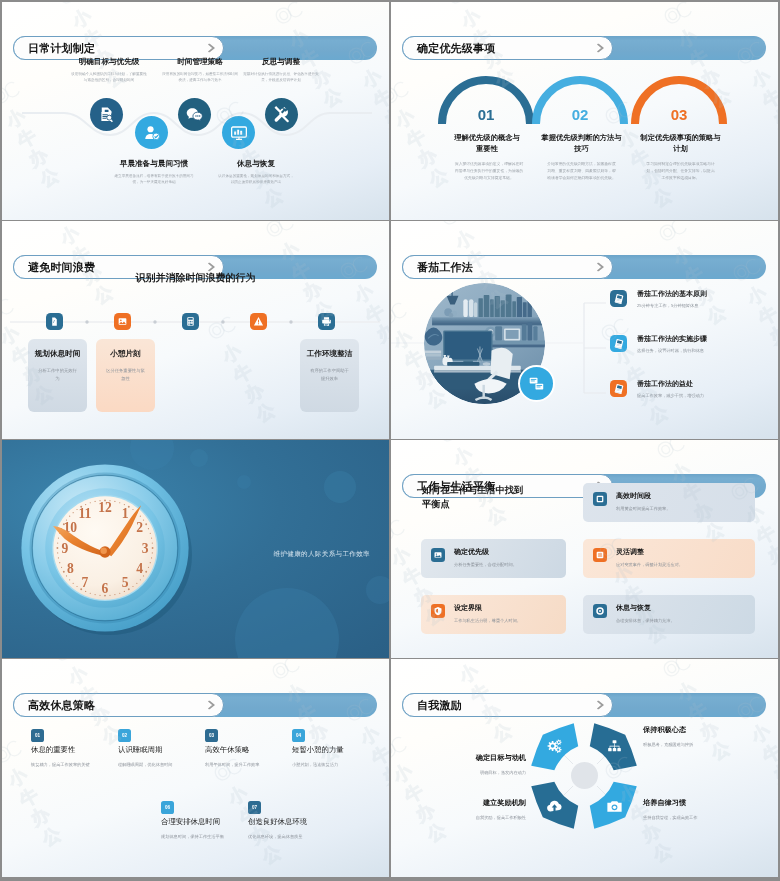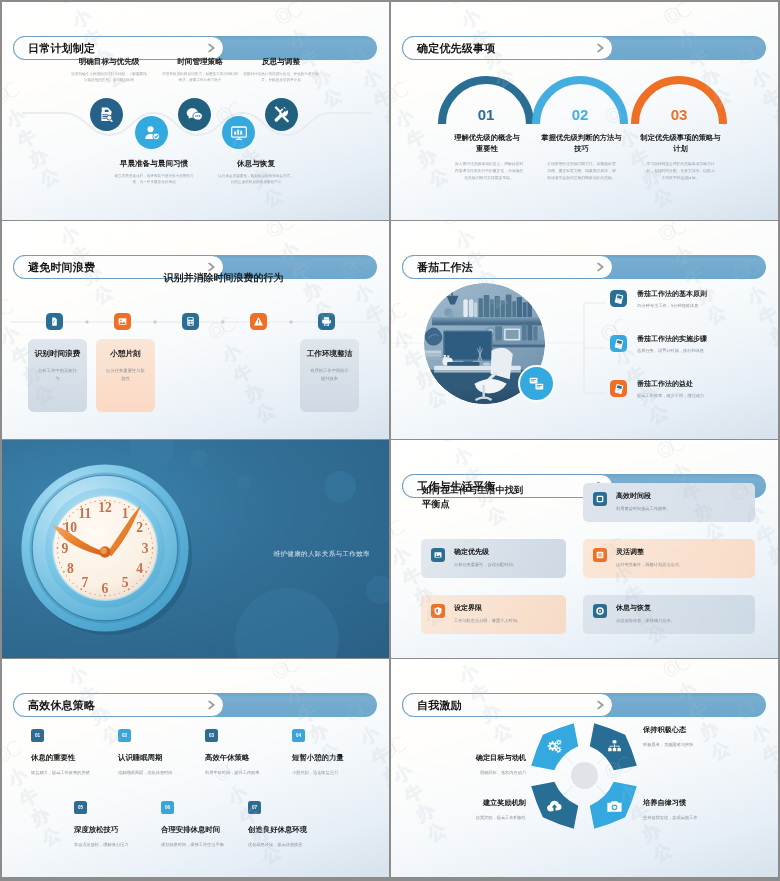--- a/index.html
+++ b/index.html
@@ -42,21 +42,21 @@
 .s2-n2{left:159px;top:104px;color:#45aee0;}
 .s2-n3{left:258px;top:104px;color:#ef7024;}
 .s2-blk{position:absolute;text-align:center;}
 .s2-h{font-size:7.3px;font-weight:bold;color:#1a1a1a;line-height:1.5;}
 .s2-d{font-size:3.8px;color:#9aa0a7;line-height:1.85;margin-top:6px;width:72px;margin:6px auto 0;}
 .s2-b1{left:62px;top:131px;width:68px;}
 .s2-b2{left:150px;top:131px;width:81px;}
 .s2-b3{left:249px;top:131px;width:81px;}
 
 
-.s3-sub{position:absolute;left:0;top:50px;width:387px;text-align:center;font-size:10px;font-weight:bold;color:#1d1d1d;margin-left:28px;}
+.s3-sub{position:absolute;left:0;top:50px;width:387px;text-align:center;font-size:10px;font-weight:bold;color:#1d1d1d;}
 .s3-ico{position:absolute;width:17px;height:17px;border-radius:4.5px;display:flex;align-items:center;justify-content:center;top:92px;}
 .s3-i1{left:44px;background:#2b6e94;} .s3-i2{left:112px;background:#ef7024;}
 .s3-i3{left:180px;background:#2b6e94;} .s3-i4{left:248px;background:#ef7024;}
 .s3-i5{left:316px;background:#2b6e94;}
 .s3-card{position:absolute;top:118px;width:59px;height:73px;border-radius:6px;text-align:center;padding-top:10px;}
 .s3-c1{left:26px;background:linear-gradient(180deg,#dfe6ed 0%,#cfd9e3 100%);}
 .s3-c2{left:94px;background:linear-gradient(180deg,#fae6d7 0%,#fbd9c3 100%);}
 .s3-c3{left:162px;background:linear-gradient(180deg,#dfe6ed 0%,#cfd9e3 100%);}
 .s3-c4{left:230px;background:linear-gradient(180deg,#fae6d7 0%,#fbd9c3 100%);}
 .s3-c5{left:298px;background:linear-gradient(180deg,#dfe6ed 0%,#cfd9e3 100%);}
@@ -91,21 +91,21 @@
 .s6-ico{width:14px;height:14px;border-radius:3.2px;display:flex;align-items:center;justify-content:center;flex:0 0 auto;}
 .s6-ico1{background:#2b6e94;} .s6-ico2{background:#2b6e94;} .s6-ico3{background:#ef7024;}
 .s6-ico4{background:#ef7024;} .s6-ico5{background:#2b6e94;}
 .s6-body{margin-left:9px;}
 .s6-h{font-size:7px;font-weight:bold;color:#171717;line-height:1.1;}
 .s6-d{font-size:4.2px;color:#868d95;margin-top:6px;}
 
 
 .s7-item{position:absolute;width:92px;}
 .s7-badge{width:13px;height:13px;border-radius:2.6px;color:#fff;font-size:4.6px;font-weight:bold;display:flex;align-items:center;justify-content:center;}
-.s7-h{font-size:7.4px;font-weight:bold;color:#161616;margin-top:12px;line-height:1.2;}
+.s7-h{font-size:7.4px;font-weight:normal;color:#161616;margin-top:4px;line-height:1.2;}
 .s7-d{font-size:4.2px;color:#8b9199;margin-top:7px;line-height:1.5;}
 .s7-a1{left:29px;top:70px;} .s7-a2{left:116px;top:70px;}
 .s7-a3{left:203px;top:70px;} .s7-a4{left:290px;top:70px;}
 .s7-b1{left:72px;top:142px;} .s7-b2{left:159px;top:142px;} .s7-b3{left:246px;top:142px;}
 .s7-ba1{background:#2e6c92;} .s7-ba2{background:#3aa5da;} .s7-ba3{background:#2e6c92;} .s7-ba4{background:#3aa5da;}
 .s7-bb1{background:#2e6c92;} .s7-bb2{background:#3aa5da;} .s7-bb3{background:#2e6c92;}
 
 
 .s8-hub{position:absolute;left:180px;top:103px;width:27px;height:27px;z-index:3;border-radius:50%;background:#e0e4e9;}
 .s8-pet{position:absolute;width:112px;height:112px;}
@@ -405,21 +405,21 @@
         <svg viewBox="0 0 24 24" width="11" height="11">
           <rect x="6.4" y="2.6" width="11.2" height="5.4" fill="#fff"></rect>
           <rect x="2.6" y="8" width="18.8" height="8.4" rx="1.6" fill="#fff"></rect>
           <rect x="6.4" y="16.4" width="11.2" height="5" fill="#fff"></rect>
           <circle cx="18.4" cy="10.6" r="1.15" fill="#2b6e94"></circle>
           <rect x="8" y="17.6" width="8" height="1.3" fill="#2b6e94"></rect>
           <rect x="8" y="19.4" width="5.6" height="1.3" fill="#2b6e94"></rect>
         </svg>
       </div>
     <div class="s3-card s3-c1">
-      <div class="s3-ch">识别时间浪费</div>
+      <div class="s3-ch">规划休息时间</div>
       <div class="s3-cd">分析工作中的无效行为</div>
     </div>
     <div class="s3-card s3-c2">
       <div class="s3-ch">小憩片刻</div>
       <div class="s3-cd">区分任务重要性与紧急性</div>
     </div>
     <div class="s3-card s3-c5">
       <div class="s3-ch">工作环境整洁</div>
       <div class="s3-cd">有序的工作空间助于提升效率</div>
     </div>
@@ -994,25 +994,20 @@
     <div class="s7-item s7-a3">
       <div class="s7-badge s7-ba3">03</div>
       <div class="s7-h">高效午休策略</div>
       <div class="s7-d">利用午休时间，提升工作效率</div>
     </div>
     <div class="s7-item s7-a4">
       <div class="s7-badge s7-ba4">04</div>
       <div class="s7-h">短暂小憩的力量</div>
       <div class="s7-d">小憩片刻，迅速恢复活力</div>
     </div>
-    <div class="s7-item s7-b1">
-      <div class="s7-badge s7-bb1">05</div>
-      <div class="s7-h">深度放松技巧</div>
-      <div class="s7-d">学会深度放松，缓解身心压力</div>
-    </div>
     <div class="s7-item s7-b2">
       <div class="s7-badge s7-bb2">06</div>
       <div class="s7-h">合理安排休息时间</div>
       <div class="s7-d">规划休息时间，保持工作生活平衡</div>
     </div>
     <div class="s7-item s7-b3">
       <div class="s7-badge s7-bb3">07</div>
       <div class="s7-h">创造良好休息环境</div>
       <div class="s7-d">优化休息环境，提高休息质量</div>
     </div>

